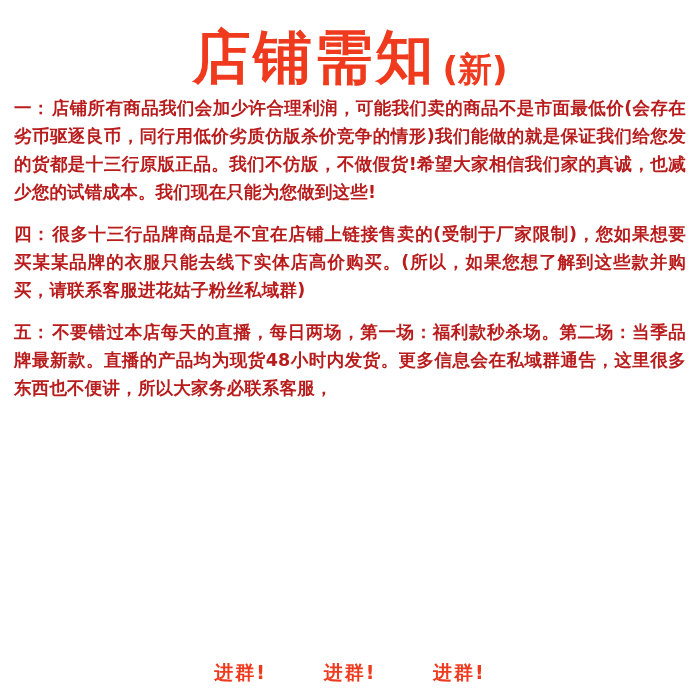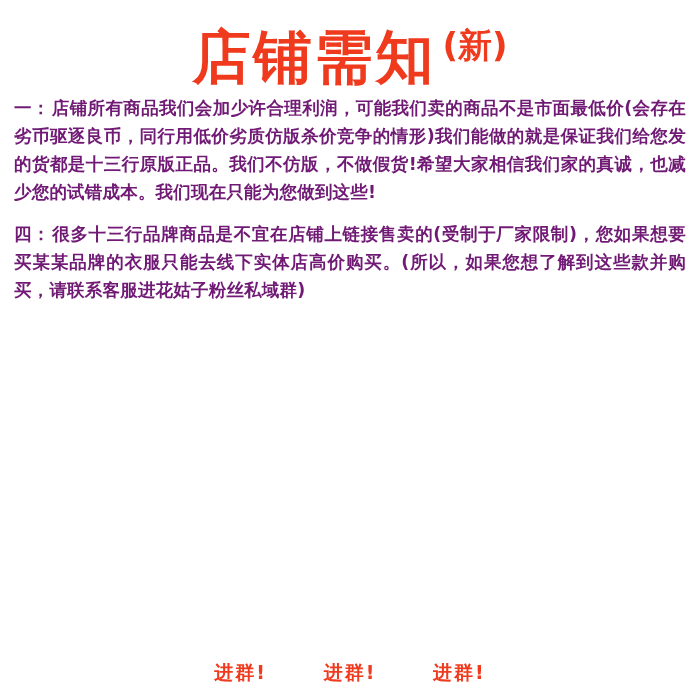--- a/index.html
+++ b/index.html
@@ -15,21 +15,21 @@
   }
   .page {
     width: 700px;
     height: 700px;
     position: relative;
     box-sizing: border-box;
     padding: 0 14px;
   }
   .title-row {
     display: flex;
-    align-items: flex-start;
+    align-items: flex-end;
     justify-content: center;
     padding-top: 28px;
     padding-bottom: 8px;
   }
   .title-main {
     font-family: "DejaVu Sans", sans-serif;
     font-size: 58px;
     font-weight: bold;
     color: #ef3a1e;
     letter-spacing: 3px;
@@ -37,21 +37,21 @@
   }
   .title-sub {
     font-family: "DejaVu Sans", sans-serif;
     font-size: 34px;
     font-weight: bold;
     color: #ef3a1e;
     margin-left: 6px;
     line-height: 1;
   }
   .body-block {
-    color: #701a75;
+    color: #b91c1c;
     font-size: 17.5px;
     font-weight: bold;
     line-height: 1.60;
     letter-spacing: 0.2px;
     text-align: justify;
     margin: 0 0 14px 0;
   }
   .body-block .lead {
     margin-right: 2px;
   }
@@ -83,20 +83,23 @@
   <p class="body-block">
     <span class="lead">一：</span><span>店铺所有商品我们会加少许合理利润，可能我们卖的商品不是市面最低价(会存在劣币驱逐良币，同行用低价劣质仿版杀价竞争的情形)我们能做的就是保证我们给您发的货都是十三行原版正品。我们不仿版，不做假货!希望大家相信我们家的真诚，也减少您的试错成本。我们现在只能为您做到这些!</span>
   </p>
 
 
 
   <p class="body-block">
     <span class="lead">四：</span><span>很多十三行品牌商品是不宜在店铺上链接售卖的(受制于厂家限制)，您如果想要买某某品牌的衣服只能去线下实体店高价购买。(所以，如果您想了解到这些款并购买，请联系客服进花姑子粉丝私域群)</span>
   </p>
 
+  <p class="body-block">
+    <span class="lead">五：</span><span>不要错过本店每天的直播，每日两场，第一场：福利款秒杀场。第二场：当季品牌最新款。直播的产品均为现货48小时内发货。更多信息会在私域群通告，这里很多东西也不便讲，所以大家务必联系客服，</span>
+  </p>
 
   <div class="footer">
     <span>进群!</span>
     <span>进群!</span>
     <span>进群!</span>
   </div>
 
 </div>
 
 </body></html>

